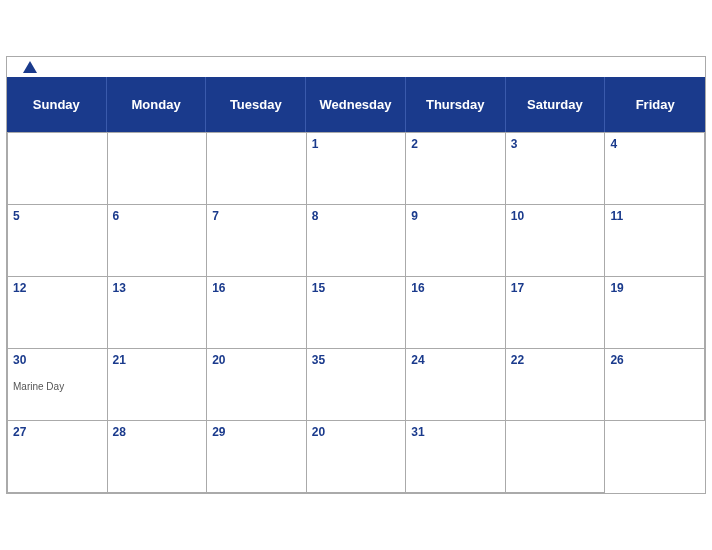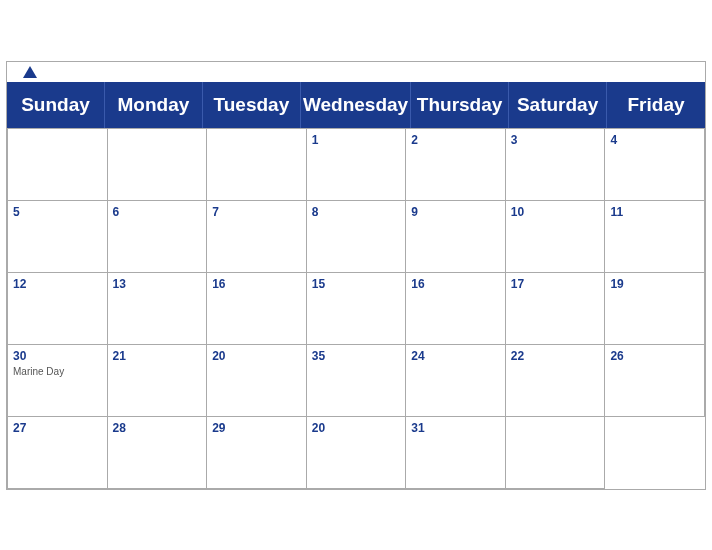--- a/index.html
+++ b/index.html
@@ -67,22 +67,22 @@
       color: #333;
     }
     .day-headers {
       display: grid;
       grid-template-columns: repeat(7, 1fr);
       background: #1a3a8c;
     }
     .day-header {
       color: #fff;
       text-align: center;
-      padding: 12px 2px;
-      font-size: 19px;
+      padding: 20px 2px;
+      font-size: 13px;
       font-weight: bold;
       border-right: 1px solid #3a5aac;
     }
     .day-header:last-child { border-right: none; }
     .calendar-grid {
       display: grid;
       grid-template-columns: repeat(7, 1fr);
       border-left: 1px solid #aaa;
       border-top: 1px solid #aaa;
     }
@@ -95,21 +95,21 @@
       background: #fff;
     }
     .date-num {
       font-size: 12px;
       color: #1a3a8c;
       font-weight: bold;
     }
     .event-label {
       font-size: 10px;
       color: #555;
-      margin-top: 3px;
+      margin-top: 14px;
     }
   </style>
 </head>
 <body>
 
 <div class="calendar-container">
   <div class="calendar-header">
     <div class="logo-area">
       <span class="logo-general"></span>
       <div class="logo-blue">

